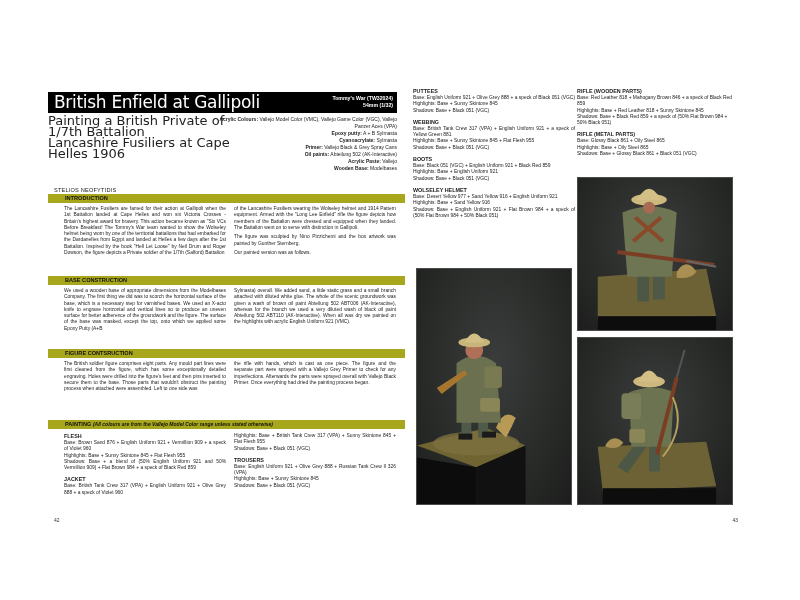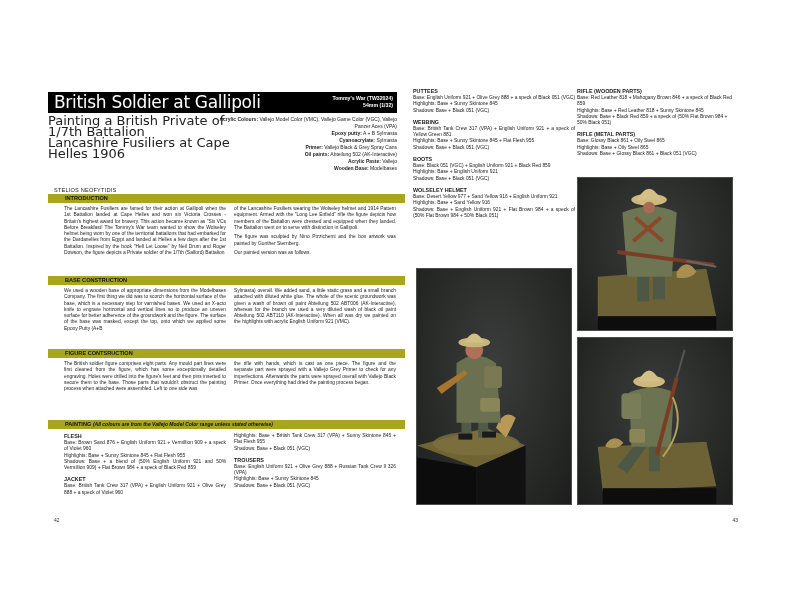--- a/index.html
+++ b/index.html
@@ -65,21 +65,21 @@
   .photo-left { left: 11px; top: 188px; width: 156px; height: 237px; }
   .photo-tr { left: 172px; top: 97px; width: 156px; height: 154px; }
   .photo-br { left: 172px; top: 257px; width: 156px; height: 168px; }
   .photo svg { position: absolute; inset: 0; width: 100%; height: 100%; }
 </style>
 </head>
 <body>
 
 <div class="page page-left">
   <div class="title-bar">
-    <div class="title">British Soldier at Gallipoli</div>
+    <div class="title">British Enfield at Gallipoli</div>
     <div class="kit">
       <div>Tommy's War (TW32024)</div>
       <div>54mm (1/32)</div>
     </div>
   </div>
 
   <div class="subtitle">
     <div>Painting a British Private of 1/7th Battalion</div>
     <div>Lancashire Fusiliers at Cape Helles 1906</div>
   </div>

